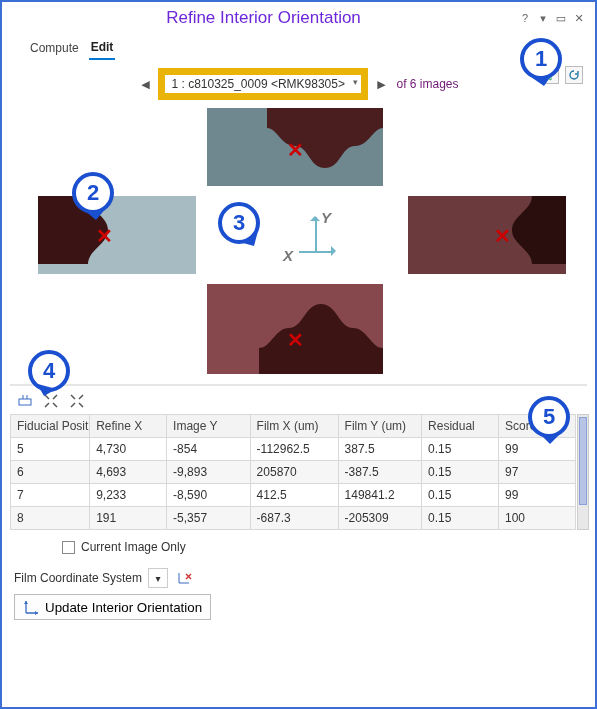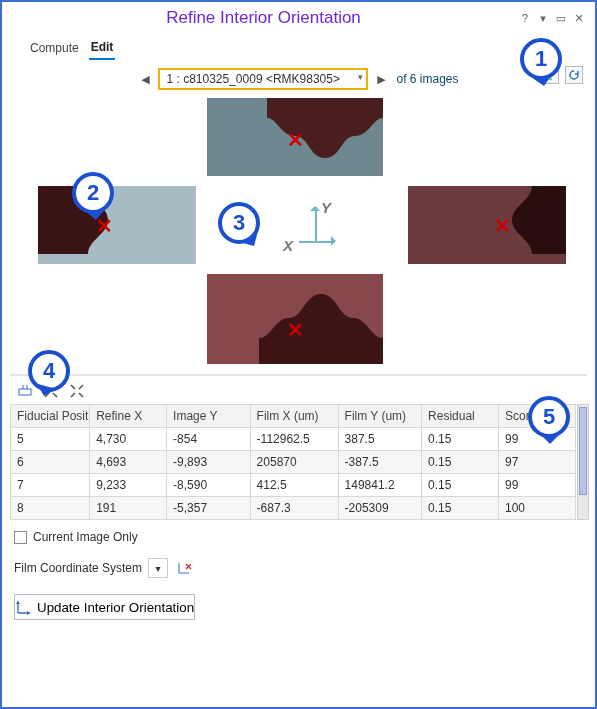--- a/index.html
+++ b/index.html
@@ -6,23 +6,23 @@
   body { font-family: "Segoe UI", Arial, sans-serif; font-size: 12px; color: #333; width: 597px; height: 709px; overflow: hidden; background: #fff; border: 2px solid #3b6fd6; }
   .panel { width: 100%; height: 100%; display: flex; flex-direction: column; padding: 0; }
   .titlebar { display: flex; align-items: center; padding: 6px 8px 4px 10px; }
   .titlebar h1 { font-size: 17px; font-weight: 400; color: #6d28d9; flex: 1; text-align: center; }
   .titlebar .winbtn { width: 16px; height: 16px; display: flex; align-items: center; justify-content: center; color: #666; font-size: 11px; margin-left: 2px; cursor: pointer; }
   .tabs { padding: 4px 10px 0 26px; display: flex; gap: 8px; border-bottom: 0; align-items: center; }
   .tab { padding: 4px 2px 4px 2px; cursor: pointer; color: #444; }
   .tab.active { border-bottom: 2px solid #0078d4; font-weight: 600; color: #222; }
   .pager { display: flex; align-items: center; justify-content: center; gap: 6px; padding: 8px 10px 4px 10px; position: relative; }
   .pager .arrow { width: 14px; text-align: center; cursor: pointer; color: #555; font-size: 11px; }
-  .pager .combo { border: 2px solid #eab308; padding: 2px 14px 2px 6px; min-width: 210px; position: relative; background: #fff; cursor: pointer; }
+  .pager .combo { border: 7px solid #eab308; padding: 2px 14px 2px 6px; min-width: 210px; position: relative; background: #fff; cursor: pointer; }
   .pager .combo::after { content: "▾"; position: absolute; right: 4px; top: 2px; font-size: 9px; color: #666; }
-  .pager .count { margin-left: 2px; color: #0c4a6e; }
+  .pager .count { margin-left: 2px; color: #701a75; }
   .pager .righticons { position: absolute; right: 12px; top: 6px; display: flex; gap: 6px; }
   .righticons .ibtn { width: 18px; height: 18px; border: 1px solid #bbb; display:flex; align-items:center; justify-content:center; cursor:pointer; background:#f7f7f7; }
   .fiducial-area { position: relative; height: 278px; background: #fff; margin: 4px 8px 0 8px; border-bottom: 2px solid #e5e5e5; }
   .thumb { position: absolute; background: #4a3a3a; overflow: hidden; }
   .thumb .x { position: absolute; color: #c00; font-weight: bold; font-size: 20px; font-family: Arial; }
   .thumb.top { left: 197px; top: 0; width: 176px; height: 78px; }
   .thumb.left { left: 28px; top: 88px; width: 158px; height: 78px; }
   .thumb.right { left: 398px; top: 88px; width: 158px; height: 78px; }
   .thumb.bottom { left: 197px; top: 176px; width: 176px; height: 90px; }
   .centerbox { position: absolute; left: 200px; top: 88px; width: 170px; height: 78px; display:flex; align-items:center; justify-content:center; }
@@ -52,26 +52,26 @@
   .table-toolbar .tb { width:18px; height:18px; display:flex; align-items:center; justify-content:center; cursor:pointer; }
   .grid-wrap { position: relative; margin: 0 6px 0 8px; display:flex; }
   .grid-scroll { position:absolute; right:0; top:0; bottom:0; width:12px; background:#e8e8e8; border:1px solid #ccc; }
   .grid-scroll .thumbv { position:absolute; left:1px; right:1px; top:2px; height:88px; background:#b7c4e6; border:1px solid #8aa0d8; }
   table { border-collapse: collapse; width: 566px; table-layout: fixed; }
   th, td { border: 1px solid #d8d8d8; padding: 4px 6px; text-align: left; font-size: 12px; overflow:hidden; white-space:nowrap; }
   th { background: #f3f3f3; font-weight: 400; color:#444; }
   col.c0{width:72px}col.c1{width:70px}col.c2{width:76px}col.c3{width:80px}col.c4{width:76px}col.c5{width:70px}col.c6{width:70px}
   tbody tr:nth-child(even) td { background: #f6f6f6; }
   .residuals { padding: 10px 12px 4px 12px; font-size: 12px; color:#333; }
-  .check-row { padding: 10px 12px 2px 12px; display:flex; align-items:center; gap:6px; }
+  .check-row { padding: 10px 12px 2px 12px; display:flex; align-items:center; gap:6px;margin-left:48px; }
   .check-row .cb { width:13px; height:13px; border:1px solid #888; background:#fff; cursor:pointer; }
   .coord-row { padding: 12px 12px 2px 12px; display:flex; align-items:center; gap:6px; }
   .coord-row .dd { border:1px solid #ccc; width:20px; height:20px; display:flex; align-items:center; justify-content:center; cursor:pointer; font-size:10px; }
   .coord-row .clricon { width:20px; height:20px; display:flex; align-items:center; justify-content:center; cursor:pointer; }
-  .update-btn { margin: 14px 12px; border:1px solid #bbb; background:#fdfdfd; padding: 4px 0; display:inline-flex; align-items:center; gap:6px; cursor:pointer; }
+  .update-btn { margin: 4px 12px; border:1px solid #bbb; background:#fdfdfd; padding: 4px 8px; display:inline-flex; align-items:center; gap:6px; cursor:pointer; }
   svg { display:block; }
   .thumb svg { width:100%; height:100%; }
 </style>
 </head>
 <body>
 
 <div class="panel">
 
   <div class="callout n1">
       <div class="bubble">

